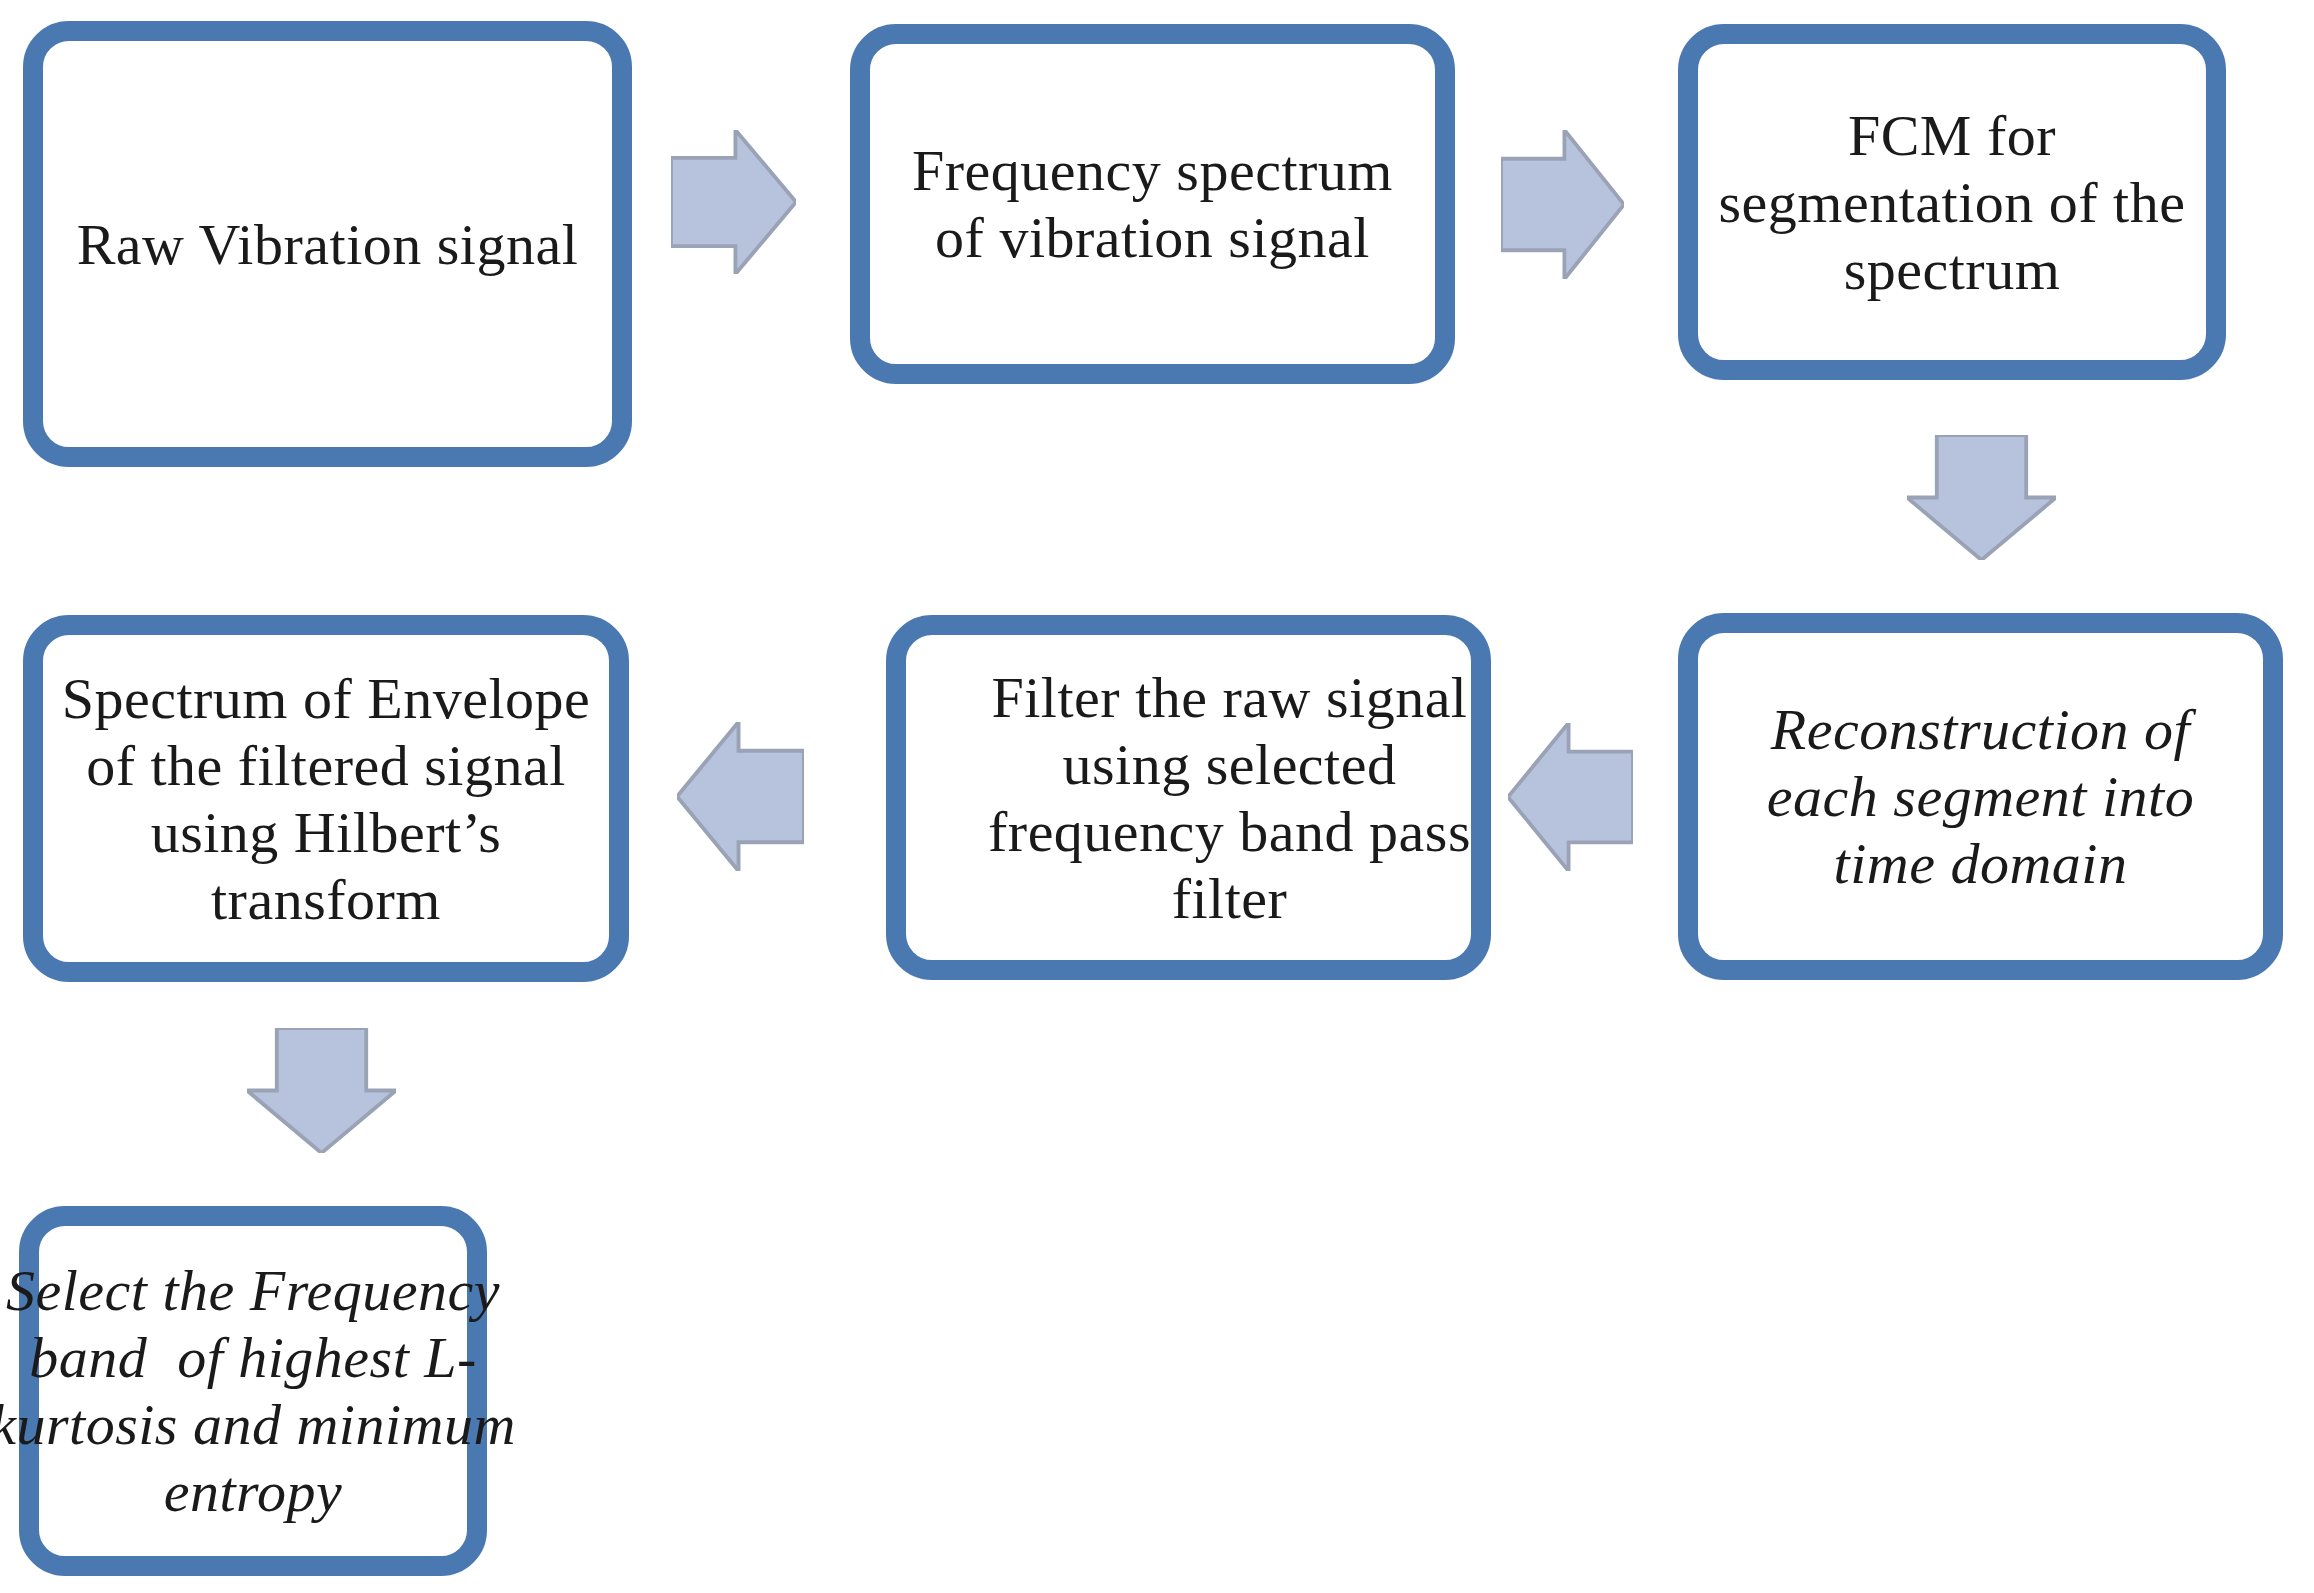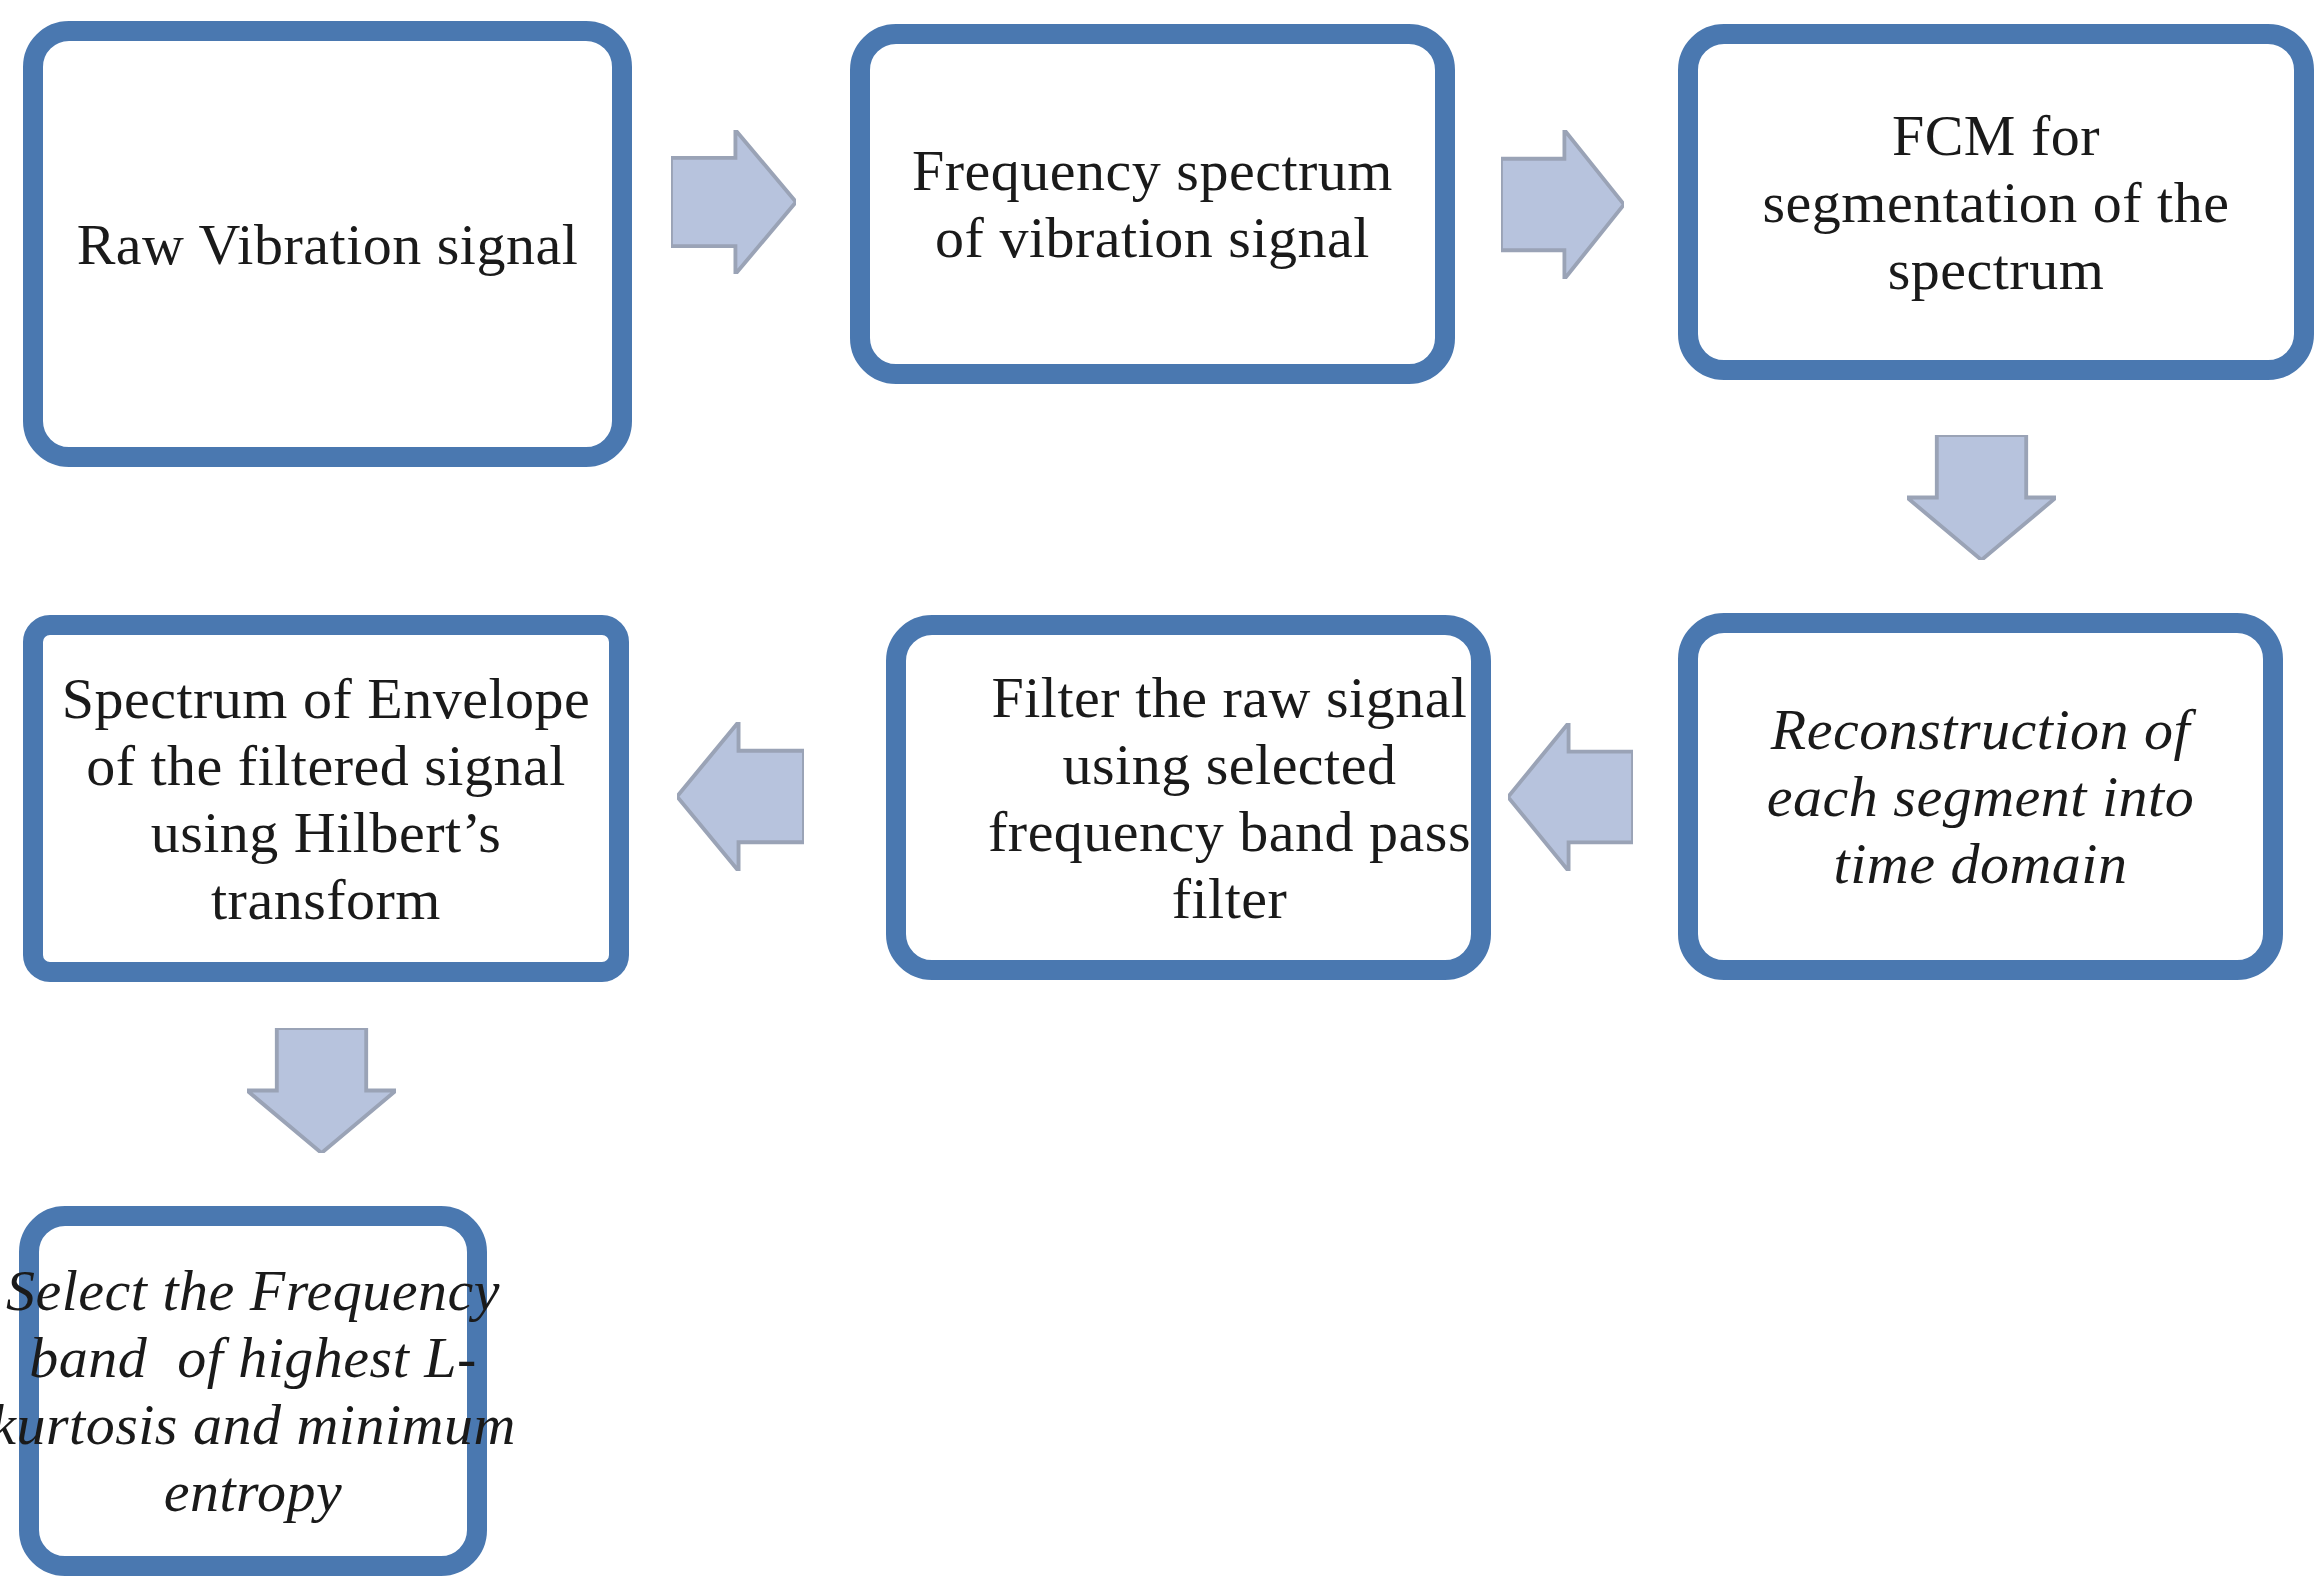--- a/index.html
+++ b/index.html
@@ -32,24 +32,24 @@
     white-space:pre;
     text-align:center;
     color:var(--text);
     font-size:58px;
     line-height:67px;
     letter-spacing:0.5px;
   }
   
   .n1{left:23px;  top:21px;   width:609px; height:446px;}
   .n2{left:850px; top:24px;   width:605px; height:360px;}
-  .n3{left:1678px;top:24px;   width:636px; height:356px;}
+  .n3{left:1678px;top:24px;   width:548px; height:356px;}
   .n4{left:1678px;top:613px;  width:605px; height:367px;font-style:italic;}
   .n5{left:886px; top:615px;  width:605px; height:365px;justify-content:flex-end;}
-  .n6{left:23px;  top:615px;  width:606px; height:367px;border-radius:27px;}
+  .n6{left:23px;  top:615px;  width:606px; height:367px;}
   .n7{left:19px;  top:1206px; width:468px; height:370px;font-style:italic;}
   .arrow{position:absolute;}
   .arrow polygon{
     fill:var(--arrow-fill);
     stroke:var(--arrow-outline);
     stroke-width:4;
     stroke-linejoin:miter;
   }
   
   .a1{left:671px;  top:130px;  width:125px; height:144px;}

